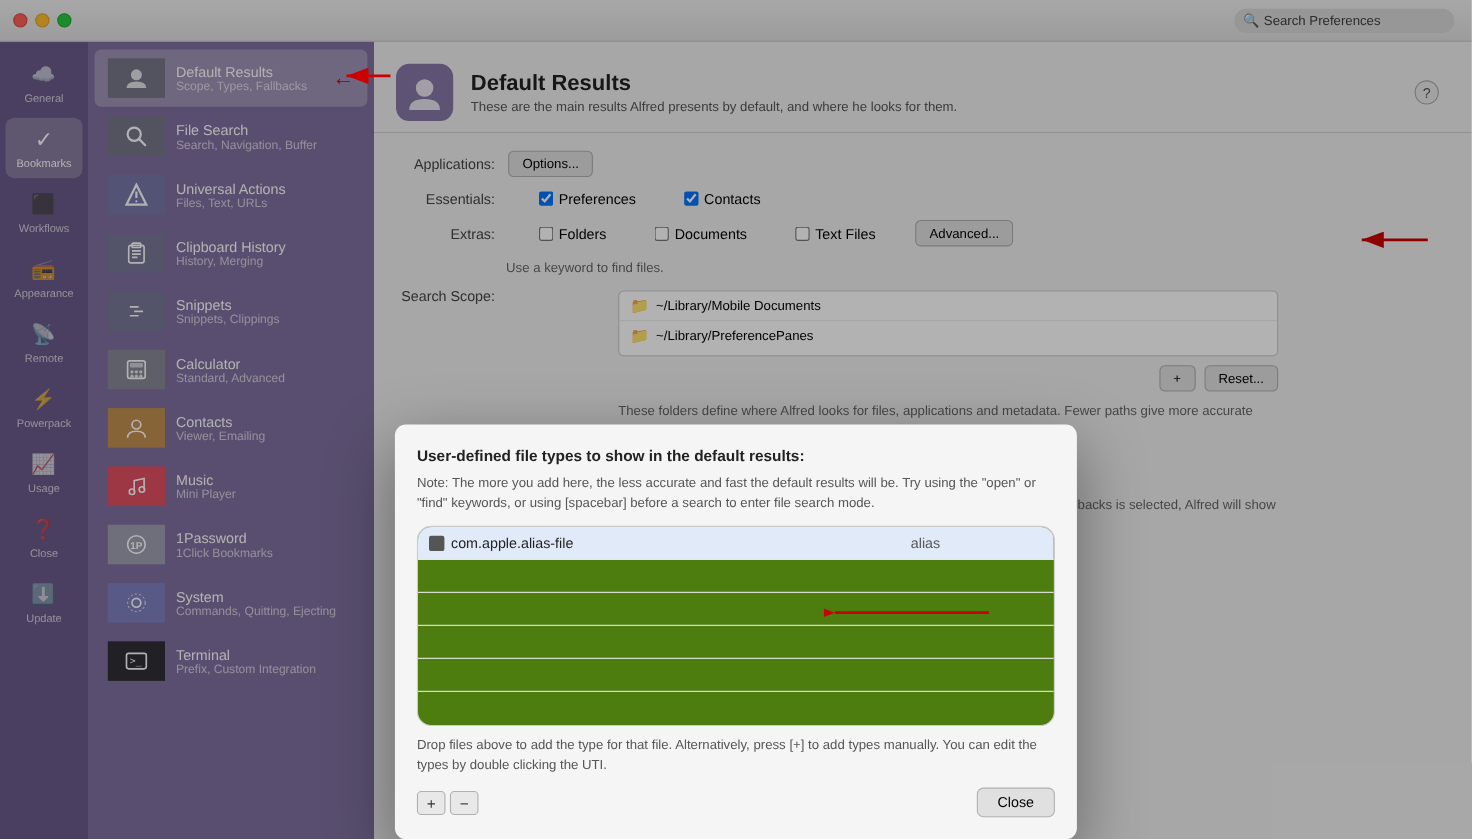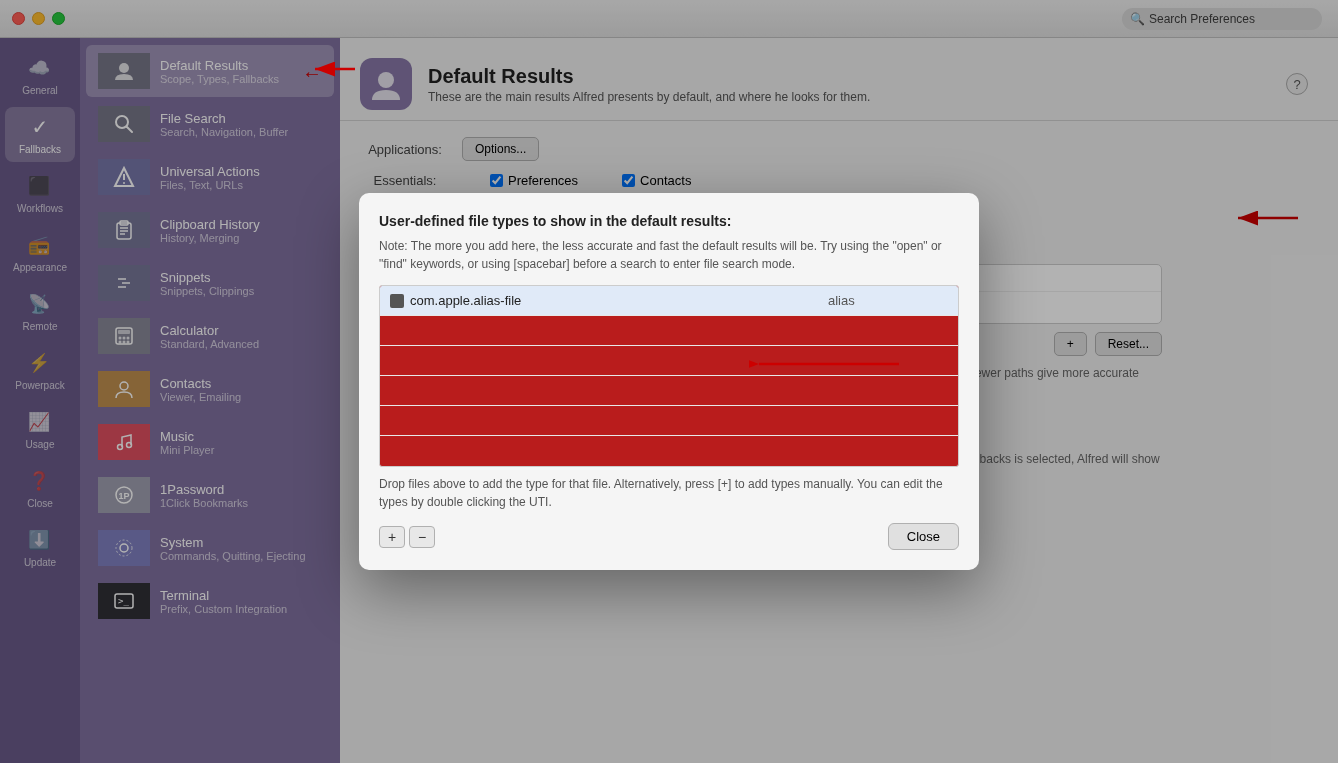--- a/index.html
+++ b/index.html
@@ -182,21 +182,21 @@
     }
 
     .row {
       display: flex;
       align-items: center;
       margin-bottom: 12px;
       gap: 12px;
     }
     .row-label {
       width: 90px;
-      text-align: center;
+      text-align: right;
       color: #444;
       font-size: 13px;
     }
     .options-btn {
       padding: 4px 12px;
       background: #e0e0e0;
       border: 1px solid #b0b0b0;
       border-radius: 5px;
       cursor: pointer;
       font-size: 12px;
@@ -291,21 +291,21 @@
       max-width: 700px;
       line-height: 1.5;
     }
 
     
     .modal-overlay {
       position: absolute;
       top: 0; left: 0; right: 0; bottom: 0;
       background: rgba(0,0,0,0.3);
       display: flex;
-      align-items: center;
+      align-items: flex-end;
       justify-content: center;
       z-index: 100;
     }
     .modal {
       background: #f5f5f5;
       border-radius: 10px;
       box-shadow: 0 20px 60px rgba(0,0,0,0.4);
       width: 620px;
       padding: 20px;
       position: relative;
@@ -317,23 +317,23 @@
       margin-bottom: 8px;
     }
     .modal-note {
       font-size: 12px;
       color: #555;
       line-height: 1.5;
       margin-bottom: 12px;
     }
     .modal-table {
       border: 1px solid #ccc;
-      border-radius: 3px;
+      border-radius: 13px;
       overflow: hidden;
-      background: #b91c1c;
+      background: #4d7c0f;
       margin-bottom: 8px;
     }
     .modal-table-row {
       display: flex;
       align-items: center;
       padding: 7px 10px;
       border-bottom: 1px solid #e8e8e8;
       font-size: 13px;
       gap: 6px;
     }
@@ -406,21 +406,21 @@
 
 <div class="app-window">
 
   <div class="icon-sidebar">
     <div class="nav-item">
       <div class="nav-icon">☁️</div>
       <div class="nav-label">General</div>
     </div>
     <div class="nav-item active">
       <div class="nav-icon" style="color:white;font-size:20px;">✓</div>
-      <div class="nav-label">Fallbacks</div>
+      <div class="nav-label">Bookmarks</div>
     </div>
     <div class="nav-item">
       <div class="nav-icon">⬛</div>
       <div class="nav-label">Workflows</div>
     </div>
     <div class="nav-item">
       <div class="nav-icon">📻</div>
       <div class="nav-label">Appearance</div>
     </div>
     <div class="nav-item">

